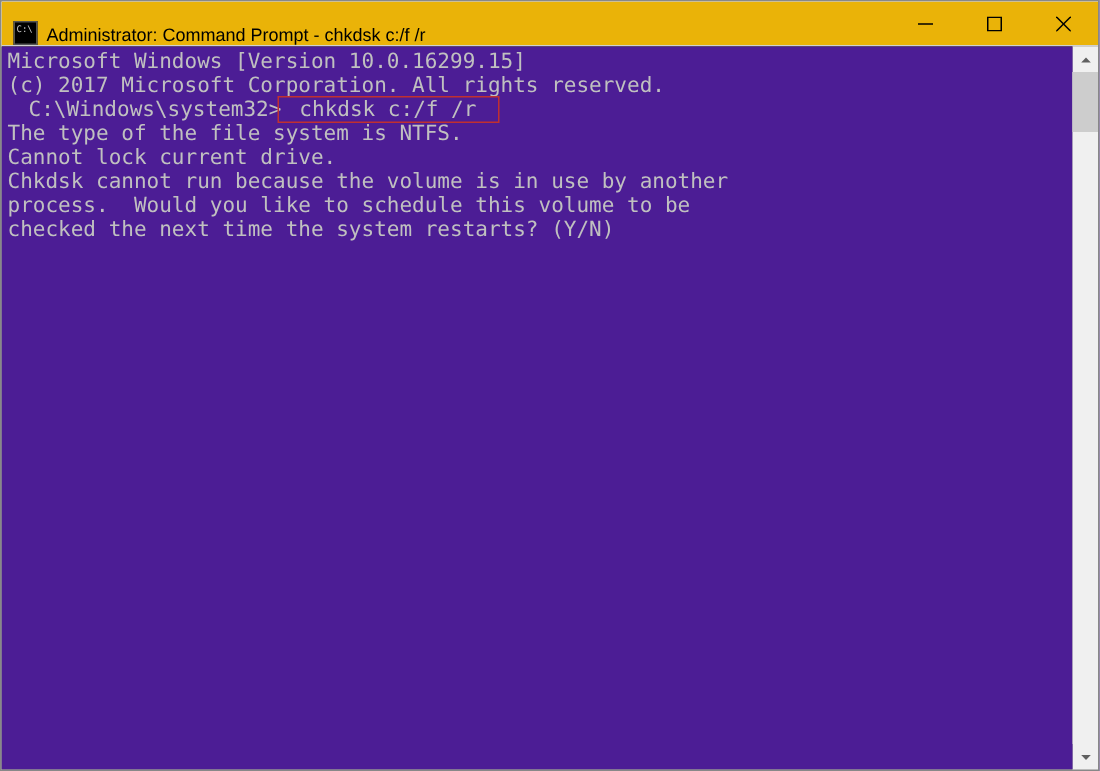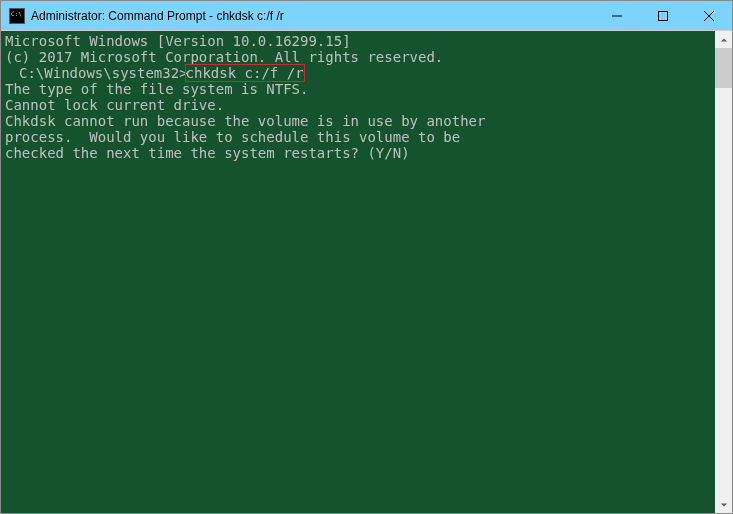--- a/index.html
+++ b/index.html
@@ -10,23 +10,23 @@
     body {
       width: 733px;
       height: 514px;
       background: #fff;
       font-family: "Segoe UI", Tahoma, sans-serif;
       overflow: hidden;
       border: 1px solid #888;
     }
     .titlebar {
       height: 30px;
-      background: #7dd3fc;
+      background: #eab308;
       display: flex;
-      align-items: center;
+      align-items: flex-end;
       border-bottom: 1px solid #d0d0d0;
     }
     .titlebar-icon {
       width: 16px;
       height: 16px;
       margin-left: 8px;
       margin-right: 6px;
       background: #000;
       border: 1px solid #555;
       position: relative;
@@ -72,37 +72,37 @@
       stroke-width: 1;
       fill: none;
     }
     .client-area {
       display: flex;
       height: calc(100% - 30px);
       background: #000;
     }
     .console {
       flex: 1 1 auto;
-      background: #14532d;
+      background: #4c1d95;
       padding: 2px 0 2px 4px;
       font-family: Consolas, "Lucida Console", monospace;
       font-size: 14px;
       line-height: 16px;
       color: #c0c0c0;
       white-space: pre;
       overflow: hidden;
       position: relative;
     }
     .console-line {
       display: block;
     }
     .highlight-box {
       border: 1px solid #c03030;
       display: inline-block;
-      padding: 0 0;
+      padding: 0 14px;
       margin: -1px -3px;
     }
     .prompt-path {
       display: inline;
       margin-left: 14px;
     }
     .scrollbar {
       width: 17px;
       background: #f0f0f0;
       display: flex;

